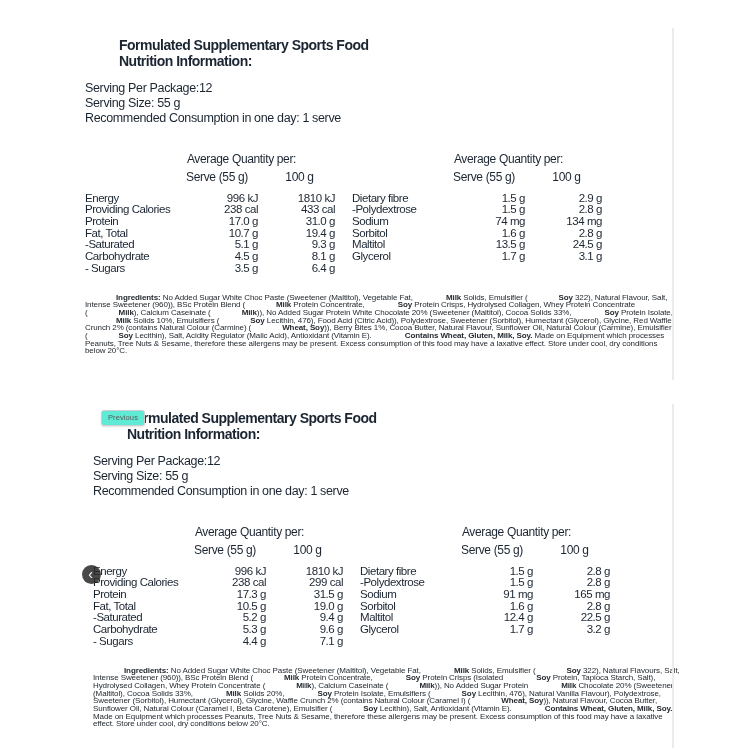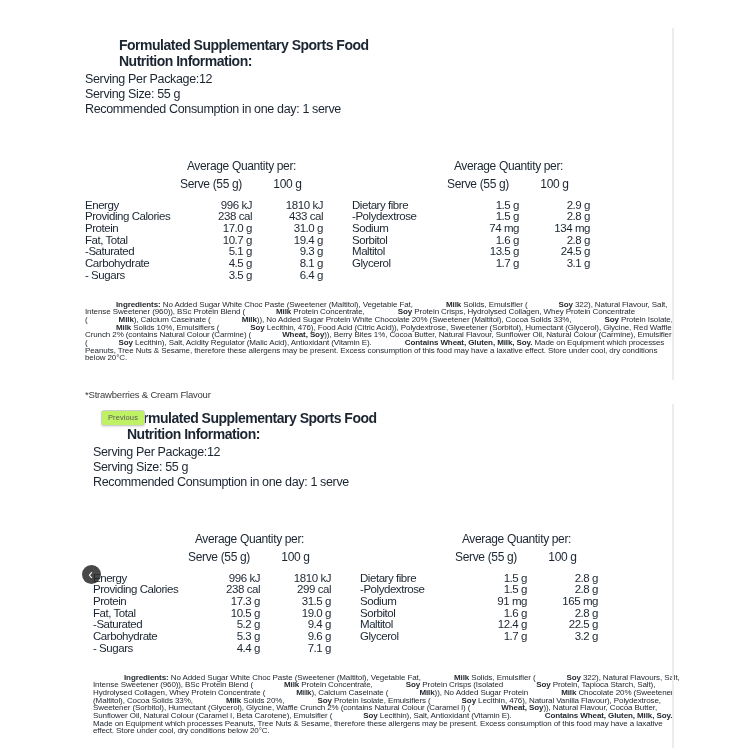--- a/index.html
+++ b/index.html
@@ -4,42 +4,42 @@
 <style>
   html,body{margin:0;padding:0;}
   body{
     width:750px;height:750px;background:#ffffff;position:relative;overflow:hidden;
     font-family:"Liberation Sans", sans-serif;color:#1b2531;
   }
   .panel{position:absolute;width:588px;}
   #panel-top{left:85px;top:38px;}
   #panel-bottom{left:93px;top:411px;}
   .ttl{font-size:14px;font-weight:bold;line-height:15.5px;letter-spacing:-0.5px;margin-left:34px;}
-  .serving{margin-top:3px;font-size:12.5px;line-height:15.2px;letter-spacing:-0.35px;}
-  .tables{display:flex;gap:29px;margin-top:41px;}
+  .serving{margin-top:12px;font-size:12.5px;line-height:15.2px;letter-spacing:-0.35px;}
+  .tables{display:flex;gap:29px;margin-top:25px;}
   .qtable{width:238px;flex:0 0 238px;}
   .avg{width:238px;box-sizing:border-box;padding-left:75px;text-align:center;
        font-size:12px;letter-spacing:-0.35px;margin-bottom:4px;}
-  .thead,.trow{display:grid;grid-template-columns:85px 82px 71px;}
+  .thead,.trow{display:grid;grid-template-columns:85px 82px 71px;gap:6px;}
   .thead{font-size:12px;letter-spacing:-0.35px;margin-bottom:9px;}
   .thead .sh{grid-column:2;text-align:center;}
   .thead .ph{grid-column:3;text-align:center;}
   .trow{font-size:11.5px;line-height:11.7px;letter-spacing:-0.45px;}
   .trow .c1,.trow .c2{text-align:right;white-space:nowrap;}
   .trow .c0{white-space:nowrap;}
   .ingredients{margin-top:19px;width:588px;font-size:8px;line-height:7.7px;
        letter-spacing:-0.1px;color:#242a30;}
   .ingredients b{font-weight:bold;padding-left:31px;}
   .flavour{margin-top:27px;font-size:9.5px;letter-spacing:-0.2px;color:#3a3a3a;}
   .divider{position:absolute;left:672px;width:2px;background:#ececec;}
   #divider-top{top:28px;height:352px;}
   #divider-bottom{top:404px;height:344px;}
   .tooltip{
     position:absolute;left:101px;top:410px;z-index:6;
-    background:#bef264;border:1px solid #cfcfcf;border-radius:3px;
+    background:#5eead4;border:1px solid #cfcfcf;border-radius:3px;
     box-shadow:0 1px 2px rgba(0,0,0,0.12);
     font-size:7.5px;color:#5a5a5a;padding:2px 6px 3px;letter-spacing:0.1px;
   }
   .prev-btn{
     position:absolute;left:82px;top:565px;z-index:6;
     width:19px;height:19px;border-radius:50%;background:rgba(40,40,40,0.85);
     color:#ffffff;display:flex;align-items:center;justify-content:center;
     font-size:14px;line-height:1;cursor:pointer;border:none;padding:0 2px 2px 0;
   }
 </style>
@@ -133,21 +133,20 @@
           </div>
           <div class="trow">
             <span class="c0">Glycerol</span>
             <span class="c1">1.7 g</span>
             <span class="c2">3.1 g</span>
           </div>
         </div>
     </div>
   </div>
   <div class="ingredients"><b>Ingredients:</b><span> No Added Sugar White Choc Paste (Sweetener (Maltitol), Vegetable Fat, </span><b>Milk</b><span> Solids, Emulsifier (</span><b>Soy</b><span> 322), Natural Flavour, Salt, Intense Sweetener (960)), BSc Protein Blend (</span><b>Milk</b><span> Protein Concentrate, </span><b>Soy</b><span> Protein Crisps, Hydrolysed Collagen, Whey Protein Concentrate (</span><b>Milk</b><span>), Calcium Caseinate (</span><b>Milk</b><span>)), No Added Sugar Protein White Chocolate 20% (Sweetener (Maltitol), Cocoa Solids 33%, </span><b>Soy</b><span> Protein Isolate, </span><b>Milk</b><span> Solids 10%, Emulsifiers (</span><b>Soy</b><span> Lecithin, 476), Food Acid (Citric Acid)), Polydextrose, Sweetener (Sorbitol), Humectant (Glycerol), Glycine, Red Waffle Crunch 2% (contains Natural Colour (Carmine) (</span><b>Wheat, Soy</b><span>)), Berry Bites 1%, Cocoa Butter, Natural Flavour, Sunflower Oil, Natural Colour (Carmine), Emulsifier (</span><b>Soy</b><span> Lecithin), Salt, Acidity Regulator (Malic Acid), Antioxidant (Vitamin E). </span><b>Contains Wheat, Gluten, Milk, Soy.</b><span> Made on Equipment which processes Peanuts, Tree Nuts &amp; Sesame, therefore these allergens may be present. Excess consumption of this food may have a laxative effect. Store under cool, dry conditions below 20°C.</span></div>
-  <div class="flavour">*Strawberries &amp; Cream Flavour</div>
 </div>
 
 <div class="panel" id="panel-bottom">
   <div class="ttl">Formulated Supplementary Sports Food</div>
   <div class="ttl">Nutrition Information:</div>
   <div class="serving">
     <div>Serving Per Package:12</div>
     <div>Serving Size: 55 g</div>
     <div>Recommended Consumption in one day: 1 serve</div>
   </div>

